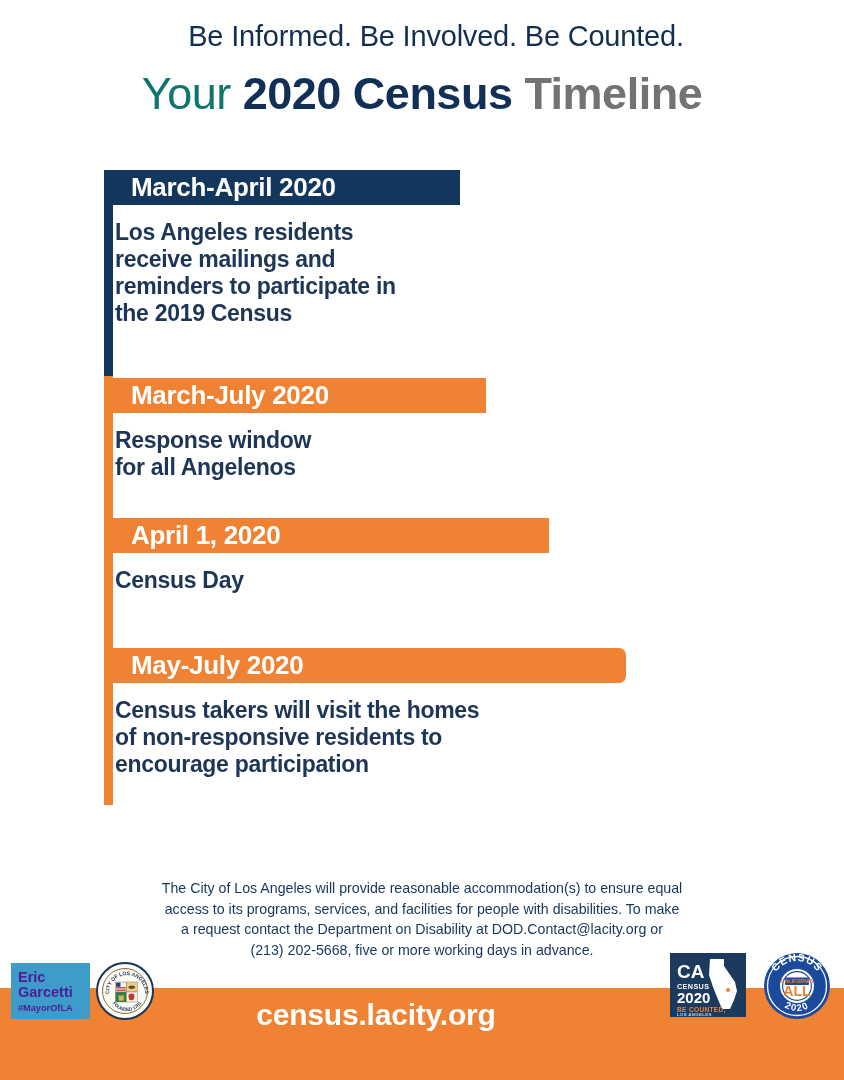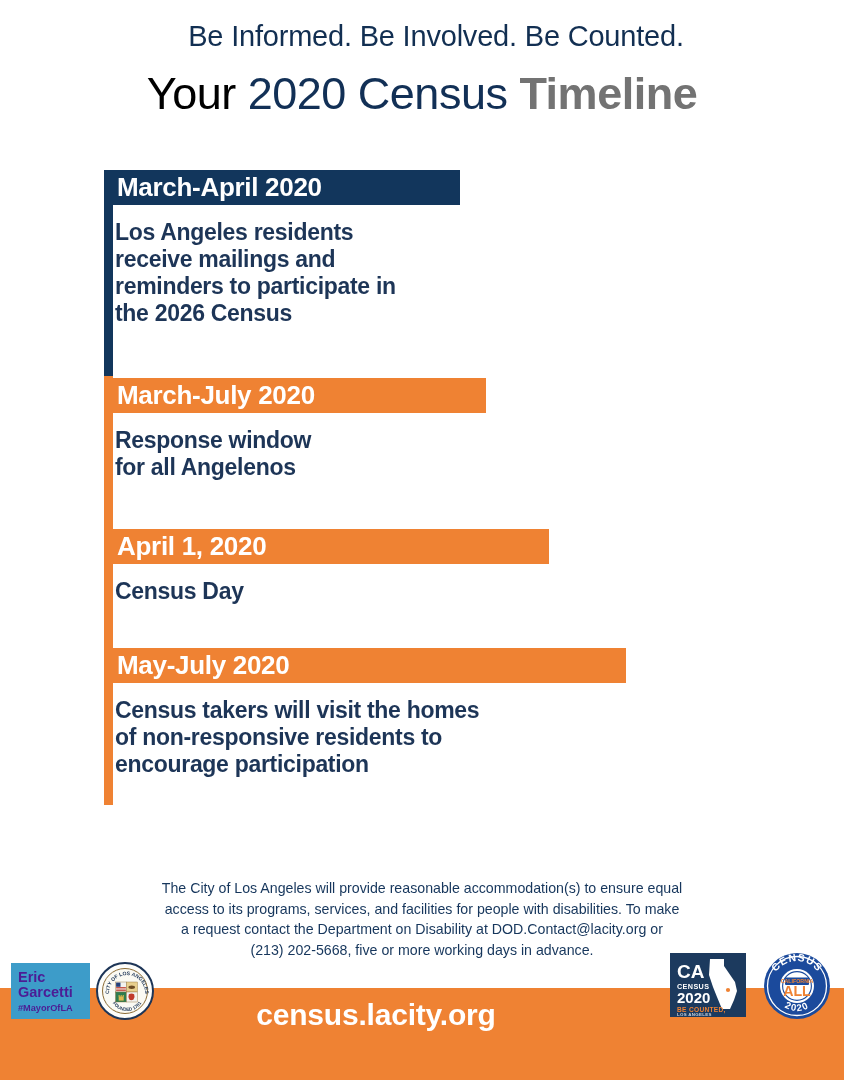--- a/index.html
+++ b/index.html
@@ -26,22 +26,22 @@
     letter-spacing:-0.2px;
     margin-left:14px;
   }
   .title {
     position:absolute; top:68px; left:0; width:844px;
     text-align:center;
     font-size:45px;
     white-space:nowrap;
     letter-spacing:-0.5px;
   }
-  .title .t-your     { color:#000000; font-weight:400; }
-  .title .t-mid      { color:#123056; font-weight:normal; }
+  .title .t-your     { color:#0f766e; font-weight:400; }
+  .title .t-mid      { color:#123056; font-weight:bold; }
   .title .t-timeline { color:#737373; font-weight:bold; }
 
   
   #timeline { position:absolute; left:0; top:0; width:844px; height:1080px; }
 
   .spine {
     position:absolute;
     left:104px;
     width:9px;
   }
@@ -56,21 +56,21 @@
     display:flex;
     align-items:center;
   }
   .bar-navy   { background:#12365c; }
   .bar-orange { background:#ef8233; }
 
   .bar-label {
     color:#ffffff;
     font-size:26px;
     font-weight:bold;
-    padding-left:13px;
+    padding-left:27px;
     white-space:nowrap;
     letter-spacing:-0.3px;
   }
 
   .body-text {
     margin-left:11px;
     margin-top:14px;
     color:#1d3557;
     font-size:23px;
     font-weight:bold;
@@ -196,40 +196,40 @@
     <div class="spine spine-navy" style="top:170px; height:206px;"></div>
     <div class="spine spine-orange" style="top:376px; height:429px;"></div>
 
     <div class="entry" style="top:170px;">
       <div class="bar bar-navy" style="width:356px;">
         <span class="bar-label">March-April 2020</span>
       </div>
       <div class="body-text">Los Angeles residents
 receive mailings and
 reminders to participate in
-the 2026 Census</div>
+the 2019 Census</div>
     </div>
 
     <div class="entry" style="top:378px;">
       <div class="bar bar-orange" style="width:382px;">
         <span class="bar-label">March-July 2020</span>
       </div>
       <div class="body-text">Response window
 for all Angelenos</div>
     </div>
 
-    <div class="entry" style="top:518px;margin-top:11px;">
+    <div class="entry" style="top:518px;">
       <div class="bar bar-orange" style="width:445px;">
         <span class="bar-label">April 1, 2020</span>
       </div>
       <div class="body-text">Census Day</div>
     </div>
 
     <div class="entry" style="top:648px;">
-      <div class="bar bar-orange" style="width:522px;">
+      <div class="bar bar-orange" style="width:522px;border-radius:7px;">
         <span class="bar-label">May-July 2020</span>
       </div>
       <div class="body-text">Census takers will visit the homes
 of non-responsive residents to
 encourage participation</div>
     </div>
 
   </div>
 
   <div class="disclaimer">The City of Los Angeles will provide reasonable accommodation(s) to ensure equal

